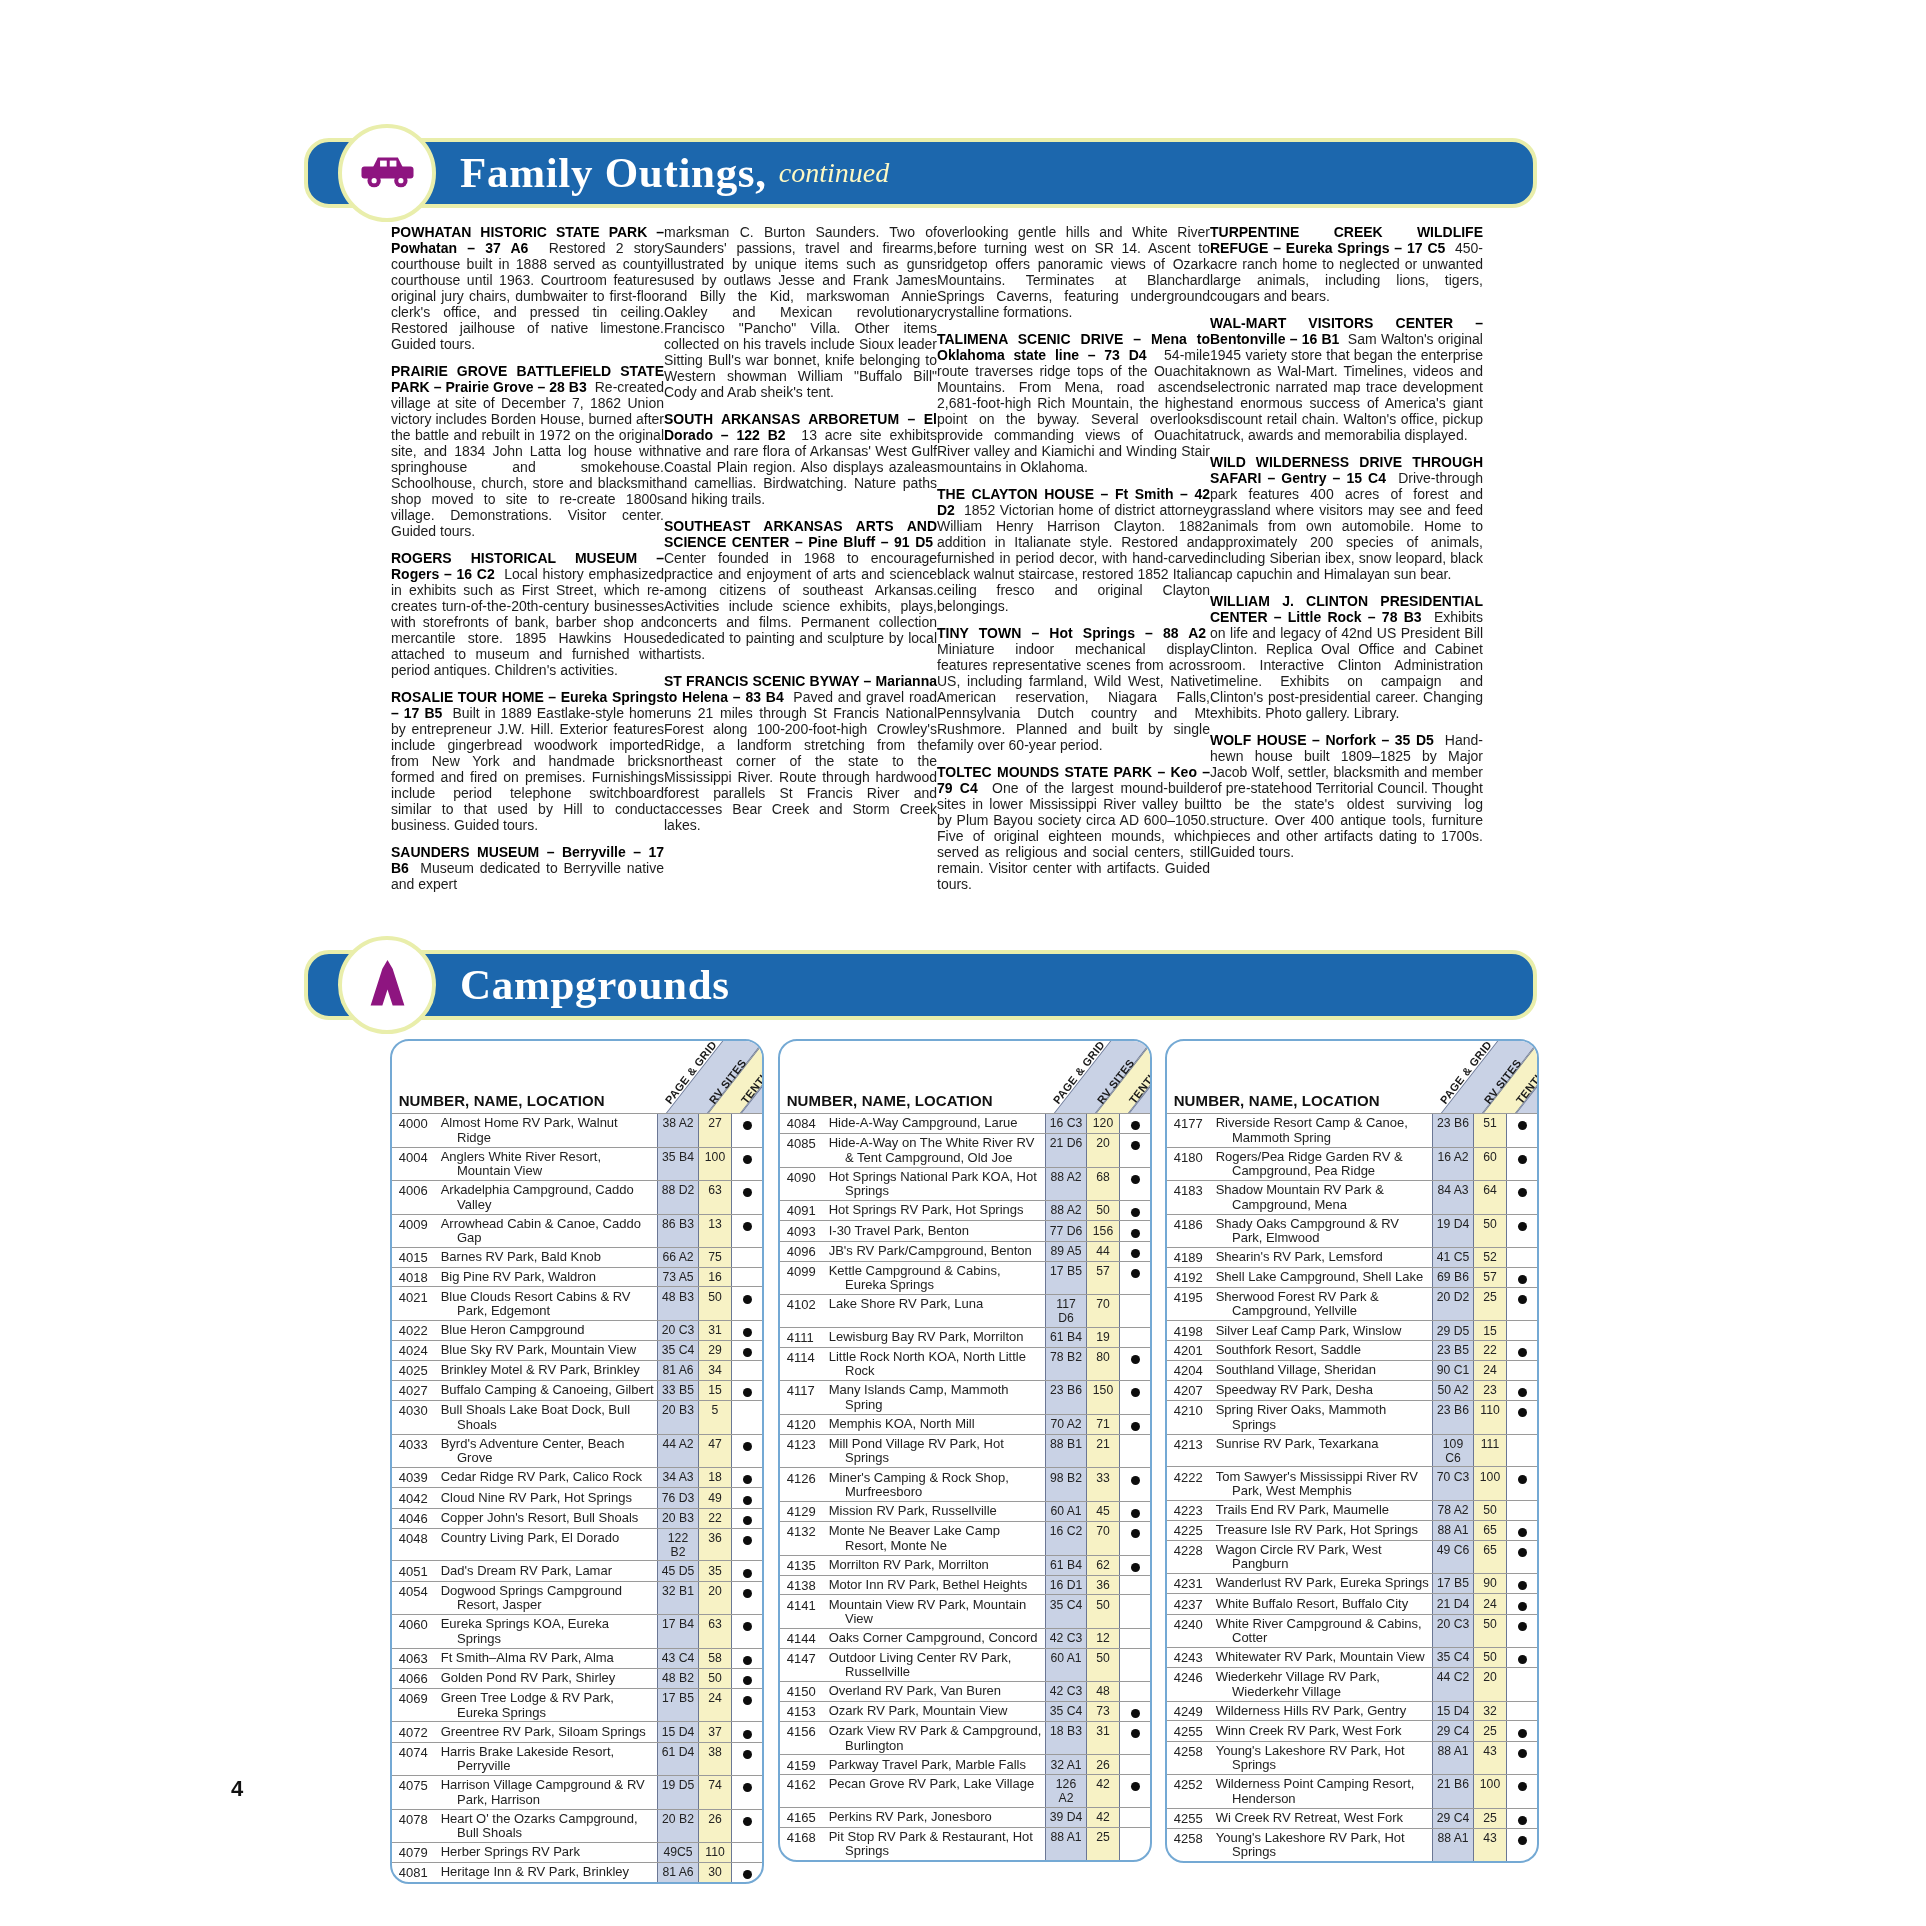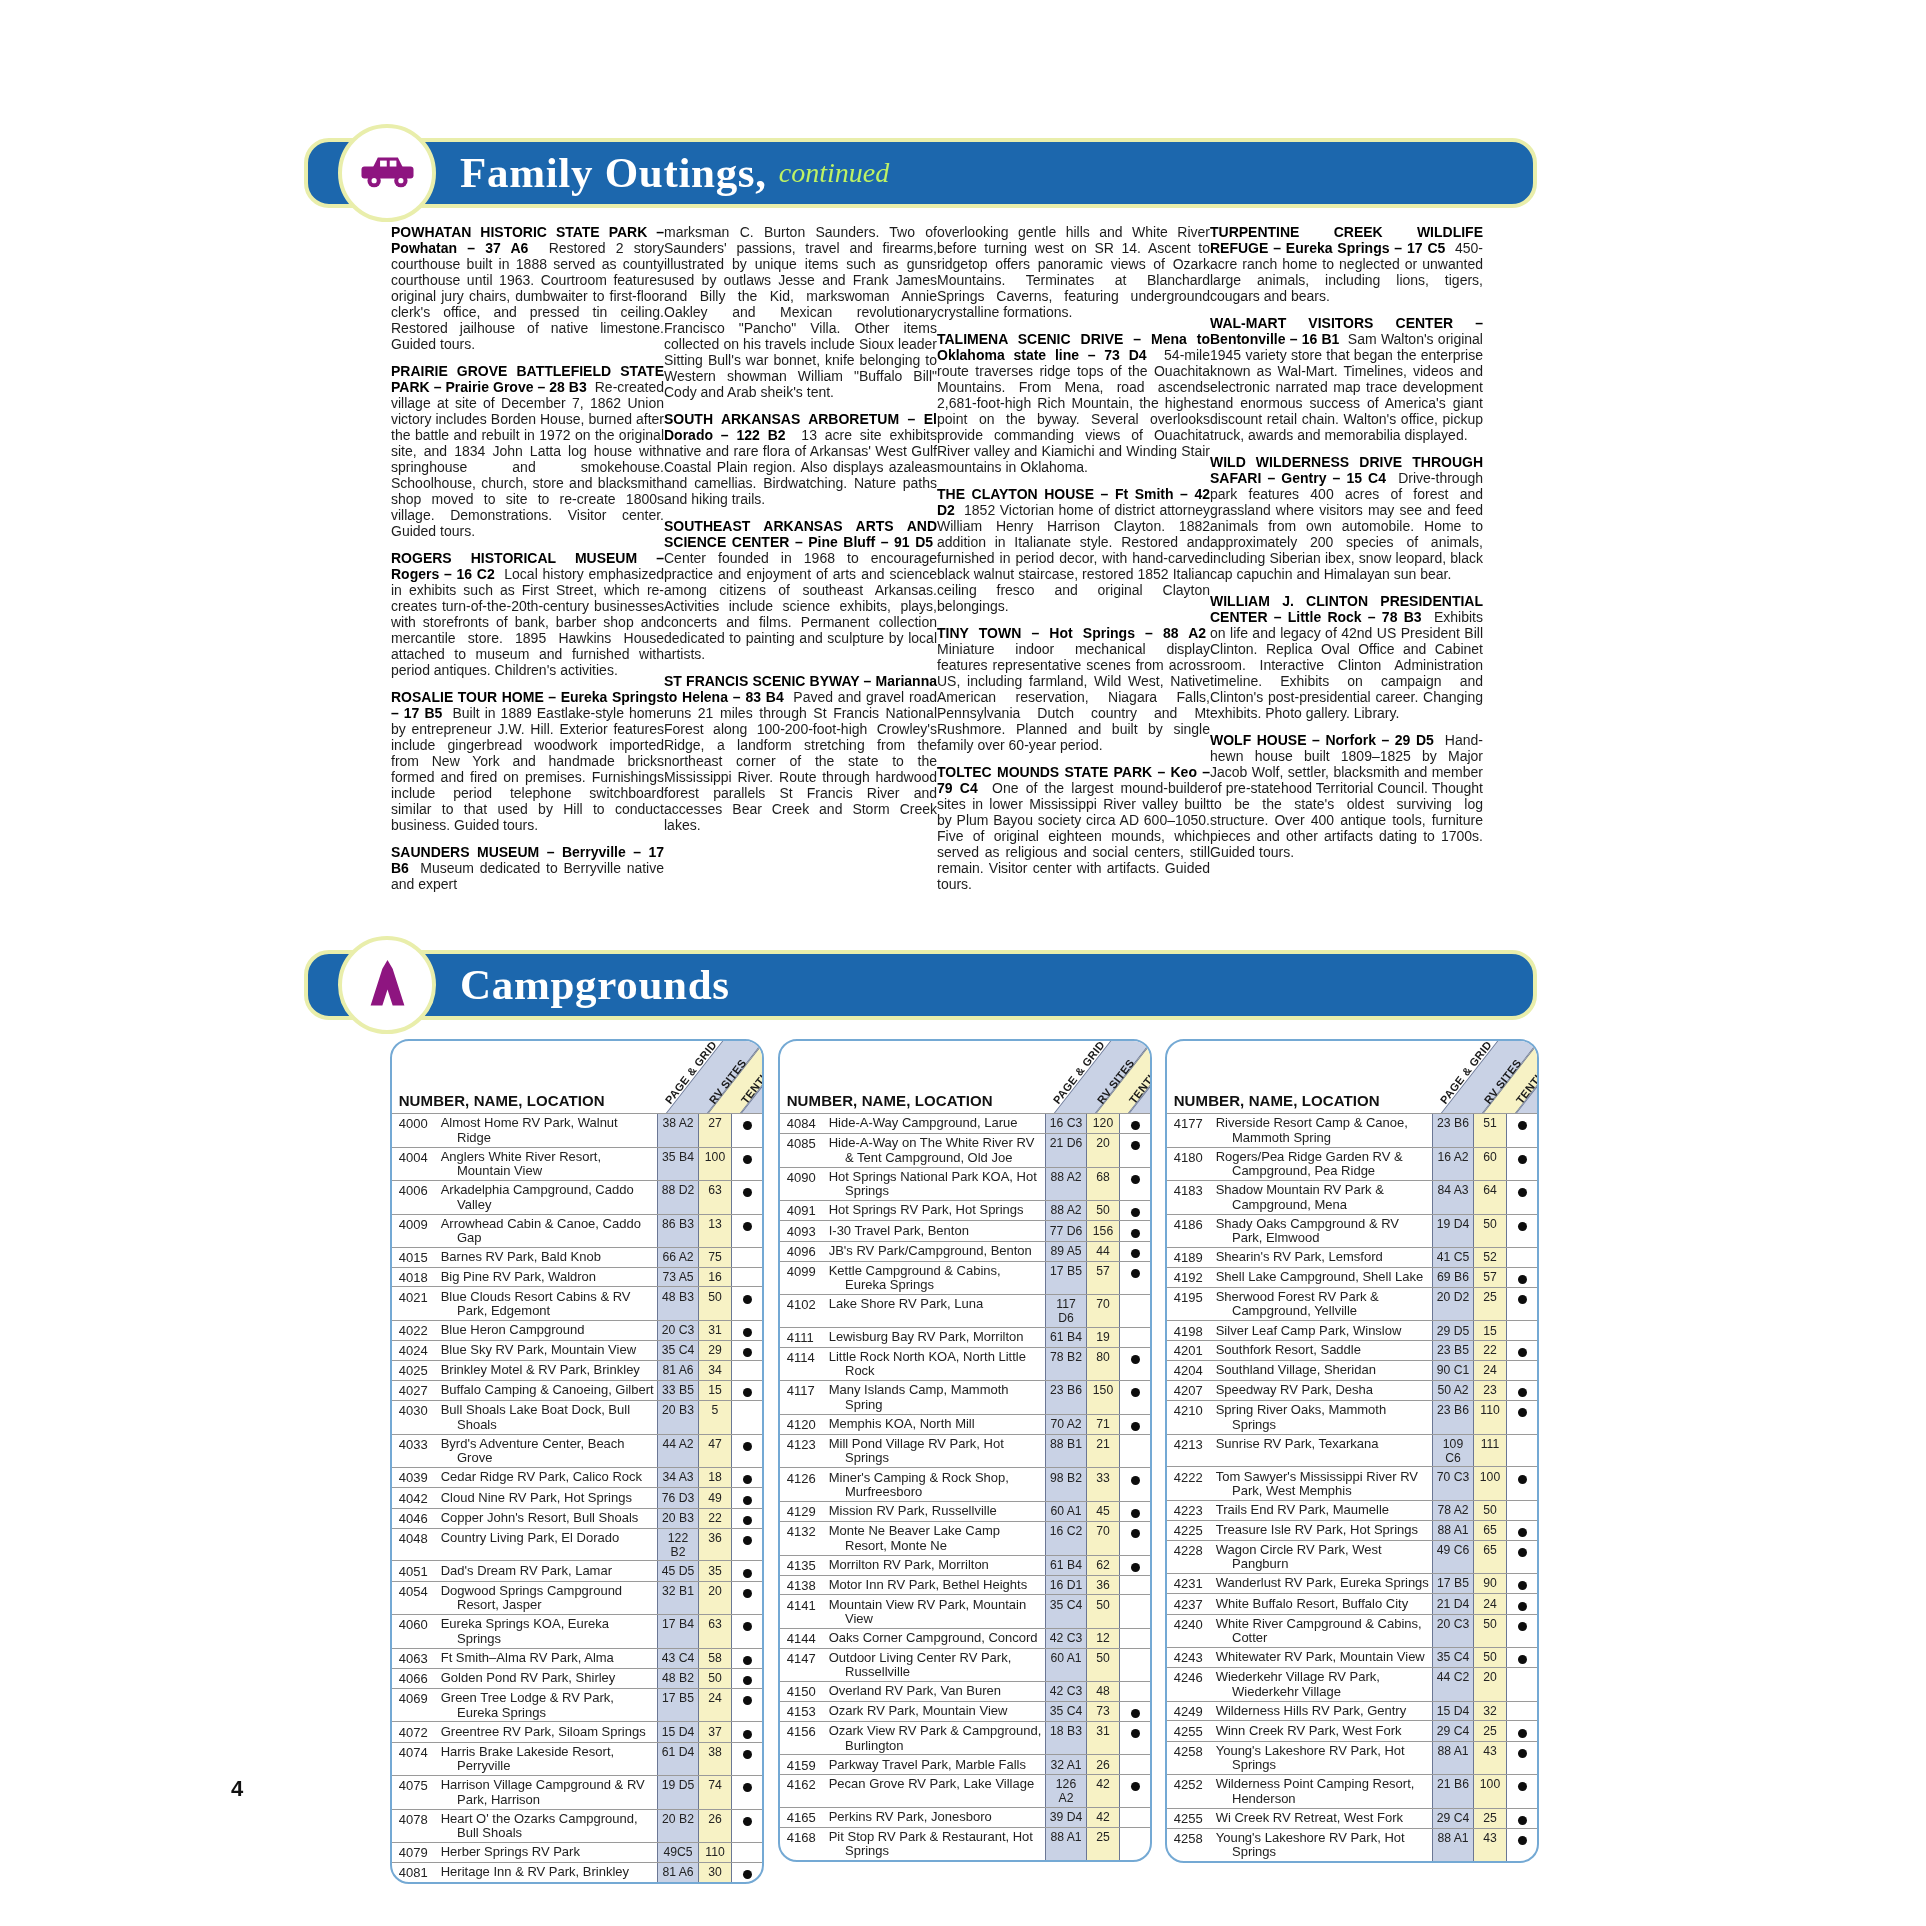--- a/index.html
+++ b/index.html
@@ -10,21 +10,21 @@
   .banner{position:absolute;left:304px;width:1233px;height:70px;background:#1c67ad;
           border:4.4px solid #e9eeab;border-radius:25px;box-sizing:border-box;}
   .banner .circle{position:absolute;left:30px;top:-18.5px;width:98px;height:98px;
           background:#fff;border:4.4px solid #e9eeab;border-radius:50%;box-sizing:border-box;
           display:flex;align-items:center;justify-content:center;}
   .banner .titlewrap{position:absolute;left:152px;top:0;height:61px;display:flex;
           align-items:center;}
   .banner .title{font-family:"Liberation Serif",serif;font-weight:bold;font-size:43px;
           color:#ffffff;letter-spacing:0.7px;}
   .banner .subtitle{font-family:"Liberation Serif",serif;font-style:italic;font-size:28px;
-          color:#bef264;margin-left:12px;}
+          color:#fef9c3;margin-left:12px;}
 
   
   .fo-cols{position:absolute;left:391px;top:224px;width:1147px;display:flex;}
   .fo-col{width:273px;}
   .para{margin:0 0 11px 0;font-size:14px;line-height:16px;text-align:justify;}
   .para b{color:#000;}
 
   
   .ctable{position:absolute;top:1039px;width:374px;background:#fff;
           border:2.2px solid #74a9d4;border-radius:19px;box-sizing:border-box;overflow:hidden;}
@@ -103,21 +103,21 @@
         <p class="para"><b>TALIMENA SCENIC DRIVE – Mena to Oklahoma state line – 73 D4</b>&nbsp; 54-mile route traverses ridge tops of the Ouachita Mountains. From Mena, road ascends 2,681-foot-high Rich Mountain, the highest point on the byway. Several overlooks provide commanding views of Ouachita River valley and Kiamichi and Winding Stair mountains in Oklahoma.</p>
         <p class="para"><b>THE CLAYTON HOUSE – Ft Smith – 42 D2</b>&nbsp; 1852 Victorian home of district attorney William Henry Harrison Clayton. 1882 addition in Italianate style. Restored and furnished in period decor, with hand-carved black walnut staircase, restored 1852 Italian ceiling fresco and original Clayton belongings.</p>
         <p class="para"><b>TINY TOWN – Hot Springs – 88 A2</b>&nbsp; Miniature indoor mechanical display features representative scenes from across US, including farmland, Wild West, Native American reservation, Niagara Falls, Pennsylvania Dutch country and Mt Rushmore. Planned and built by single family over 60-year period.</p>
         <p class="para"><b>TOLTEC MOUNDS STATE PARK – Keo – 79 C4</b>&nbsp; One of the largest mound-builder sites in lower Mississippi River valley built by Plum Bayou society circa AD 600–1050. Five of original eighteen mounds, which served as religious and social centers, still remain. Visitor center with artifacts. Guided tours.</p>
       </div>
       <div class="fo-col">
         <p class="para"><b>TURPENTINE CREEK WILDLIFE REFUGE – Eureka Springs – 17 C5</b>&nbsp; 450-acre ranch home to neglected or unwanted large animals, including lions, tigers, cougars and bears.</p>
         <p class="para"><b>WAL-MART VISITORS CENTER – Bentonville – 16 B1</b>&nbsp; Sam Walton's original 1945 variety store that began the enterprise known as Wal-Mart. Timelines, videos and electronic narrated map trace development and enormous success of America's giant discount retail chain. Walton's office, pickup truck, awards and memorabilia displayed.</p>
         <p class="para"><b>WILD WILDERNESS DRIVE THROUGH SAFARI – Gentry – 15 C4</b>&nbsp; Drive-through park features 400 acres of forest and grassland where visitors may see and feed animals from own automobile. Home to approximately 200 species of animals, including Siberian ibex, snow leopard, black cap capuchin and Himalayan sun bear.</p>
         <p class="para"><b>WILLIAM J. CLINTON PRESIDENTIAL CENTER – Little Rock – 78 B3</b>&nbsp; Exhibits on life and legacy of 42nd US President Bill Clinton. Replica Oval Office and Cabinet room. Interactive Clinton Administration timeline. Exhibits on campaign and Clinton's post-presidential career. Changing exhibits. Photo gallery. Library.</p>
-        <p class="para"><b>WOLF HOUSE – Norfork – 29 D5</b>&nbsp; Hand-hewn house built 1809–1825 by Major Jacob Wolf, settler, blacksmith and member of pre-statehood Territorial Council. Thought to be the state's oldest surviving log structure. Over 400 antique tools, furniture pieces and other artifacts dating to 1700s. Guided tours.</p>
+        <p class="para"><b>WOLF HOUSE – Norfork – 35 D5</b>&nbsp; Hand-hewn house built 1809–1825 by Major Jacob Wolf, settler, blacksmith and member of pre-statehood Territorial Council. Thought to be the state's oldest surviving log structure. Over 400 antique tools, furniture pieces and other artifacts dating to 1700s. Guided tours.</p>
       </div>
     </div>
 
   <div class="banner" style="top:950px;">
     <div class="circle">
       <span>
         <svg width="39" height="47" viewBox="0 0 52 64">
           <path d="M26 0 L19 12 L3 62 H19 L26 40 L33 62 H49 L33 12 Z" fill="#8e1580"></path>
         </svg>
       </span>

